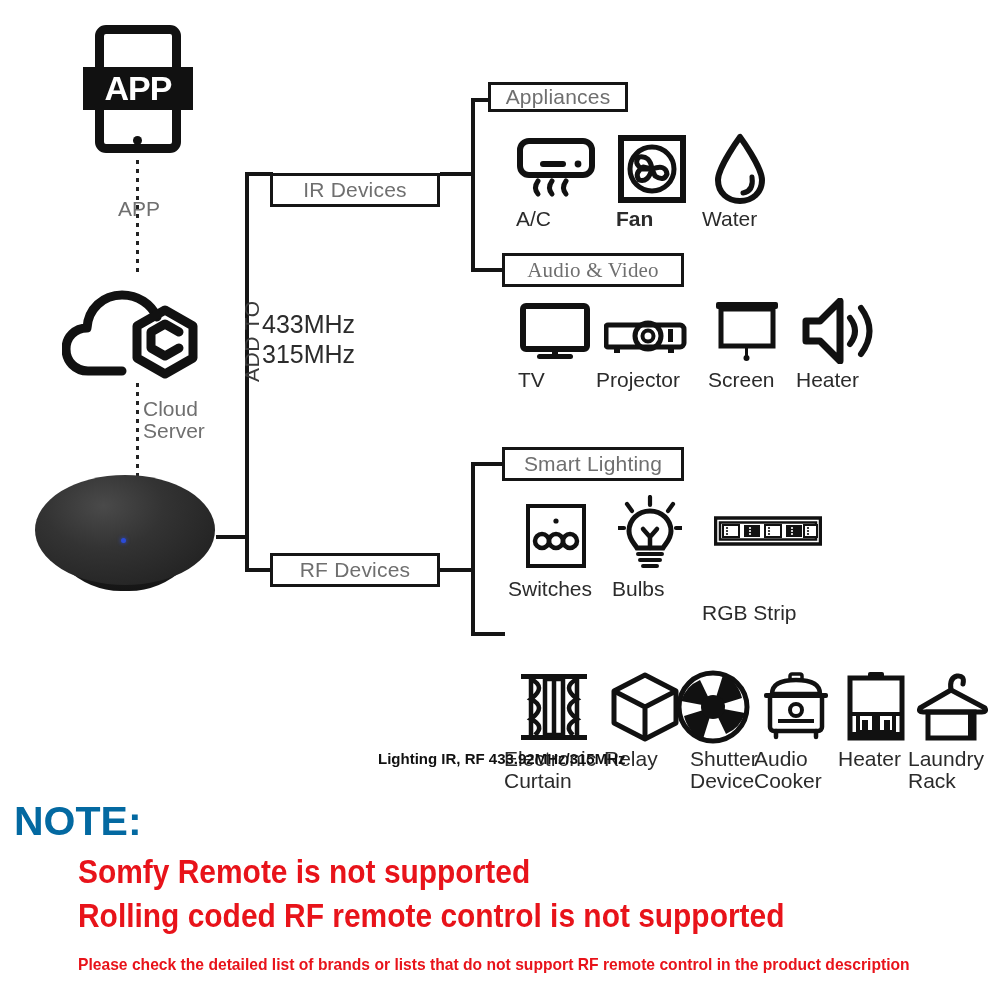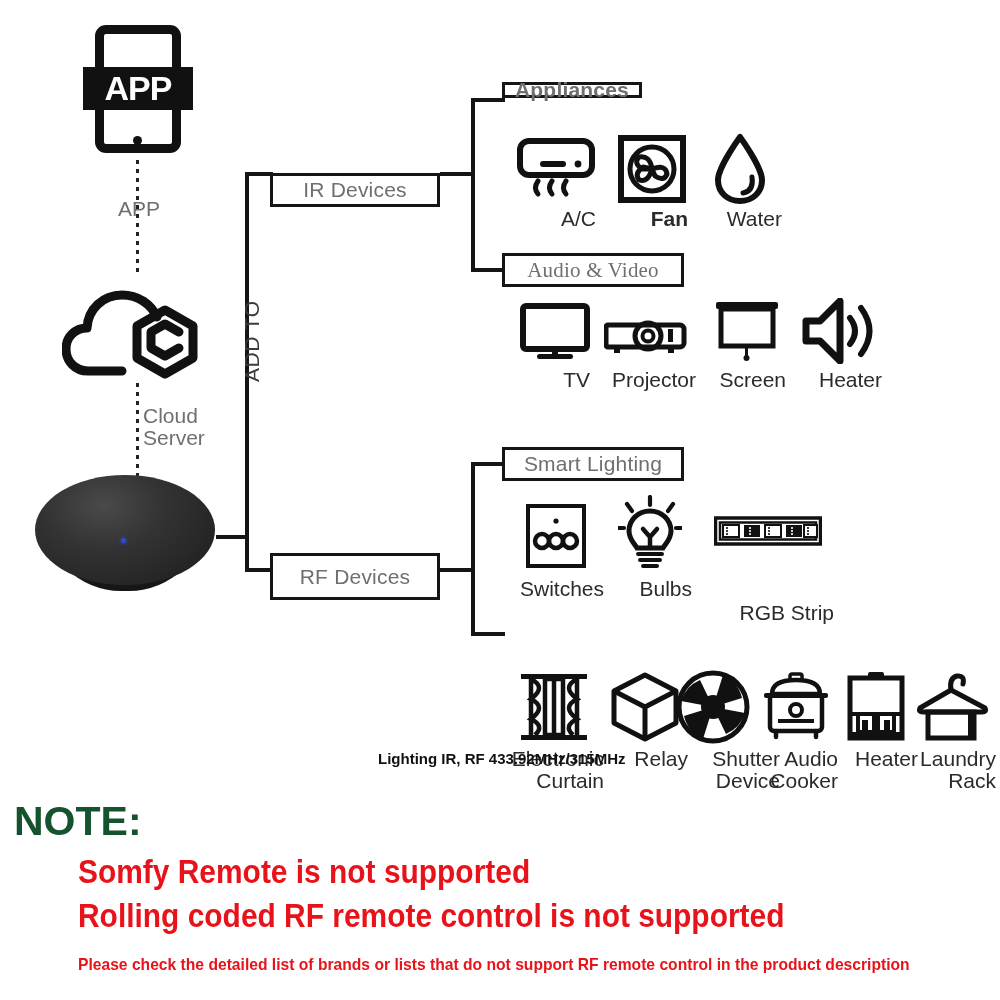--- a/index.html
+++ b/index.html
@@ -37,21 +37,21 @@
     background-image:linear-gradient(#222 50%, rgba(255,255,255,0) 0%);
     background-size:3px 9px;
     background-repeat:repeat-y;
   }
 
   
   .cap{
     position:absolute;
     font-size:21px;
     color:#2b2b2b;
-    text-align:right;
+    text-align:left;
     line-height:1.05;
     white-space:pre-line;
   }
   .cap-grey{color:#6f6f6f;}
 
   
   .addto{
     position:absolute;
     font-size:21px;
     color:#3a3a3a;
@@ -109,21 +109,21 @@
     color:#fff;font-size:34px;font-weight:bold;letter-spacing:-1px;font-family:"Liberation Sans",sans-serif;
   }
 
   
   .ico{position:absolute;}
   .ico svg{display:block;}
 
   
   .note-head{
     position:absolute;left:14px;top:798px;
-    font-size:41px;font-weight:bold;color:#14532d;letter-spacing:0;
+    font-size:41px;font-weight:bold;color:#0369a1;letter-spacing:0;
   }
   .note-l1,.note-l2{
     position:absolute;left:78px;
     color:#e8131a;font-weight:bold;
     font-family:"Liberation Sans", sans-serif;
     transform:scaleX(.88);transform-origin:left center;
     white-space:nowrap;
   }
   .note-l1{top:852px;font-size:34px;}
   .note-l2{top:896px;font-size:34px;}
@@ -160,49 +160,51 @@
   <div class="ico" style="left:62px;top:283px;">
     <svg width="140" height="96" viewBox="0 0 140 96">
       <path d="M60 88 H26 C13 88 4 78 4 66 C4 54 13 45 25 45 C26 26 41 12 60 12 C76 12 89 21 95 34" fill="none" stroke="#111" stroke-width="9" stroke-linecap="round" stroke-linejoin="round"></path>
       <path d="M103 27 L131 43 L131 75 L103 91 L75 75 L75 43 Z" fill="none" stroke="#111" stroke-width="9" stroke-linejoin="round"></path>
       <path d="M117 49 L103 41 L89 49 L89 65 L103 73 L117 65" fill="none" stroke="#111" stroke-width="9" stroke-linejoin="round" stroke-linecap="round"></path>
     </svg>
   </div>
 
   <div class="dotted" style="left:136px;top:383px;height:105px;"></div>
 
-  <div class="cap cap-grey" style="left:143px;top:398px;width:120px;text-align:left;margin-top:7px;">Cloud
+  <div class="cap cap-grey" style="left:143px;top:398px;width:120px;text-align:left;">Cloud
 Server</div>
 
   <div class="hub">
     <div class="hub-base"></div>
     <div class="hub-body"></div>
     <div class="hub-led"></div>
   </div>
 
   <div class="ln ln-h" style="left:216px;top:535px;width:33px;"></div>
 
   <div class="ln ln-v" style="left:245px;top:172px;height:365px;"></div>
 
   <div class="ln ln-h" style="left:245px;top:172px;width:28px;"></div>
 
   <div class="ln ln-h" style="left:245px;top:568px;width:28px;"></div>
   <div class="ln ln-v" style="left:245px;top:535px;height:35px;"></div>
 
   <div class="addto" style="left:240px;top:382px;">ADD TO</div>
 
+  <div class="freq" style="left:262px;top:310px;">433MHz
+315MHz</div>
 
   <div class="cat-box" style="left:270px;top:173px;width:170px;height:34px;">IR Devices</div>
 
   <div class="ln ln-h" style="left:440px;top:172px;width:34px;"></div>
   <div class="ln ln-v" style="left:471px;top:100px;height:172px;"></div>
   <div class="ln ln-h" style="left:471px;top:98px;width:34px;"></div>
   <div class="ln ln-h" style="left:471px;top:268px;width:34px;"></div>
 
-  <div class="cat-box" style="left:502px;top:82px;width:140px;height:16px;font-weight:bold;">Appliances</div>
+  <div class="cat-box" style="left:488px;top:82px;width:140px;height:30px;">Appliances</div>
 
   <div class="ico" style="left:516px;top:137px;">
     <svg width="80" height="62" viewBox="0 0 80 62">
       <rect x="4" y="4" width="72" height="34" rx="9" fill="none" stroke="#111" stroke-width="6"></rect>
       <rect x="24" y="24" width="26" height="6" rx="3" fill="#111"></rect>
       <circle cx="62" cy="27" r="3.4" fill="#111"></circle>
       <path d="M22 44 q-5 7 0 13" fill="none" stroke="#111" stroke-width="5" stroke-linecap="round"></path>
       <path d="M36 44 q-5 7 0 13" fill="none" stroke="#111" stroke-width="5" stroke-linecap="round"></path>
       <path d="M50 44 q-5 7 0 13" fill="none" stroke="#111" stroke-width="5" stroke-linecap="round"></path>
     </svg>
@@ -263,21 +265,21 @@
 
   <div class="ico" style="left:800px;top:298px;">
     <svg width="76" height="66" viewBox="0 0 76 66">
       <path d="M6 23 H20 L40 3 V63 L20 43 H6 Z" fill="none" stroke="#111" stroke-width="7" stroke-linejoin="round"></path>
       <path d="M50 20 q10 13 0 26" fill="none" stroke="#111" stroke-width="6" stroke-linecap="round"></path>
       <path d="M61 10 q17 23 0 46" fill="none" stroke="#111" stroke-width="6" stroke-linecap="round"></path>
     </svg>
   </div>
   <div class="cap" style="left:796px;top:369px;width:86px;">Heater</div>
 
-  <div class="cat-box" style="left:270px;top:553px;width:170px;height:47px;">RF Devices</div>
+  <div class="cat-box" style="left:270px;top:553px;width:170px;height:34px;">RF Devices</div>
 
   <div class="ln ln-h" style="left:440px;top:568px;width:34px;"></div>
   <div class="ln ln-v" style="left:471px;top:464px;height:172px;"></div>
   <div class="ln ln-h" style="left:471px;top:462px;width:34px;"></div>
   <div class="ln ln-h" style="left:471px;top:632px;width:34px;"></div>
 
   <div class="cat-box" style="left:502px;top:447px;width:182px;height:34px;">Smart Lighting</div>
 
   <div class="ico" style="left:525px;top:503px;">
     <svg width="62" height="66" viewBox="0 0 62 66">

